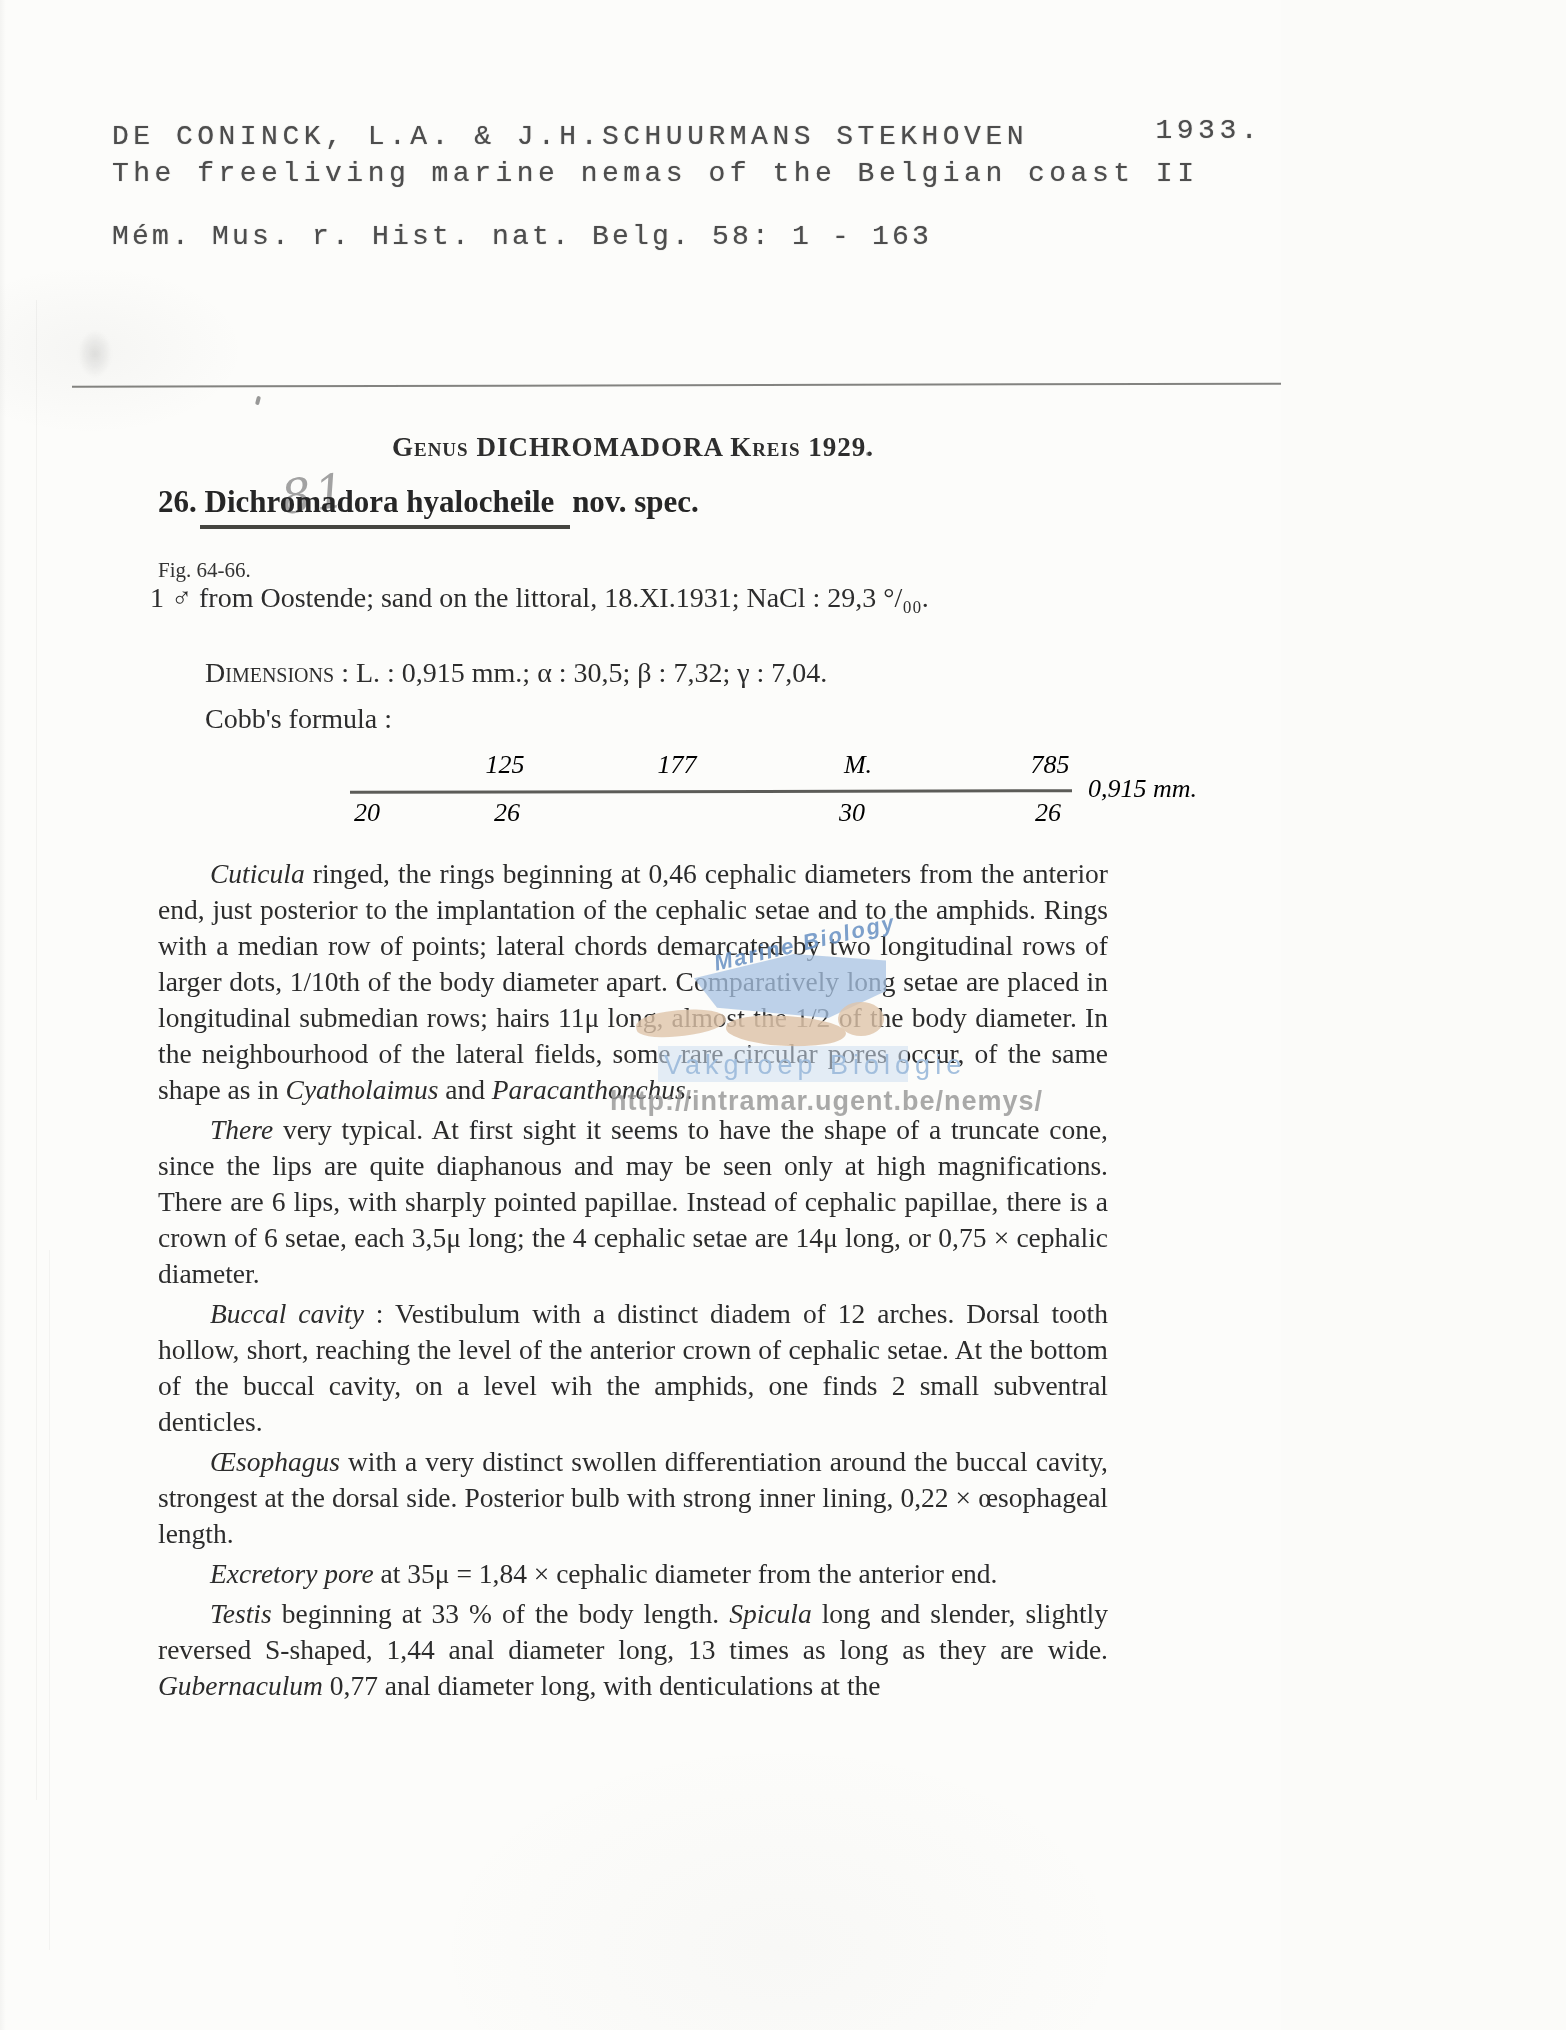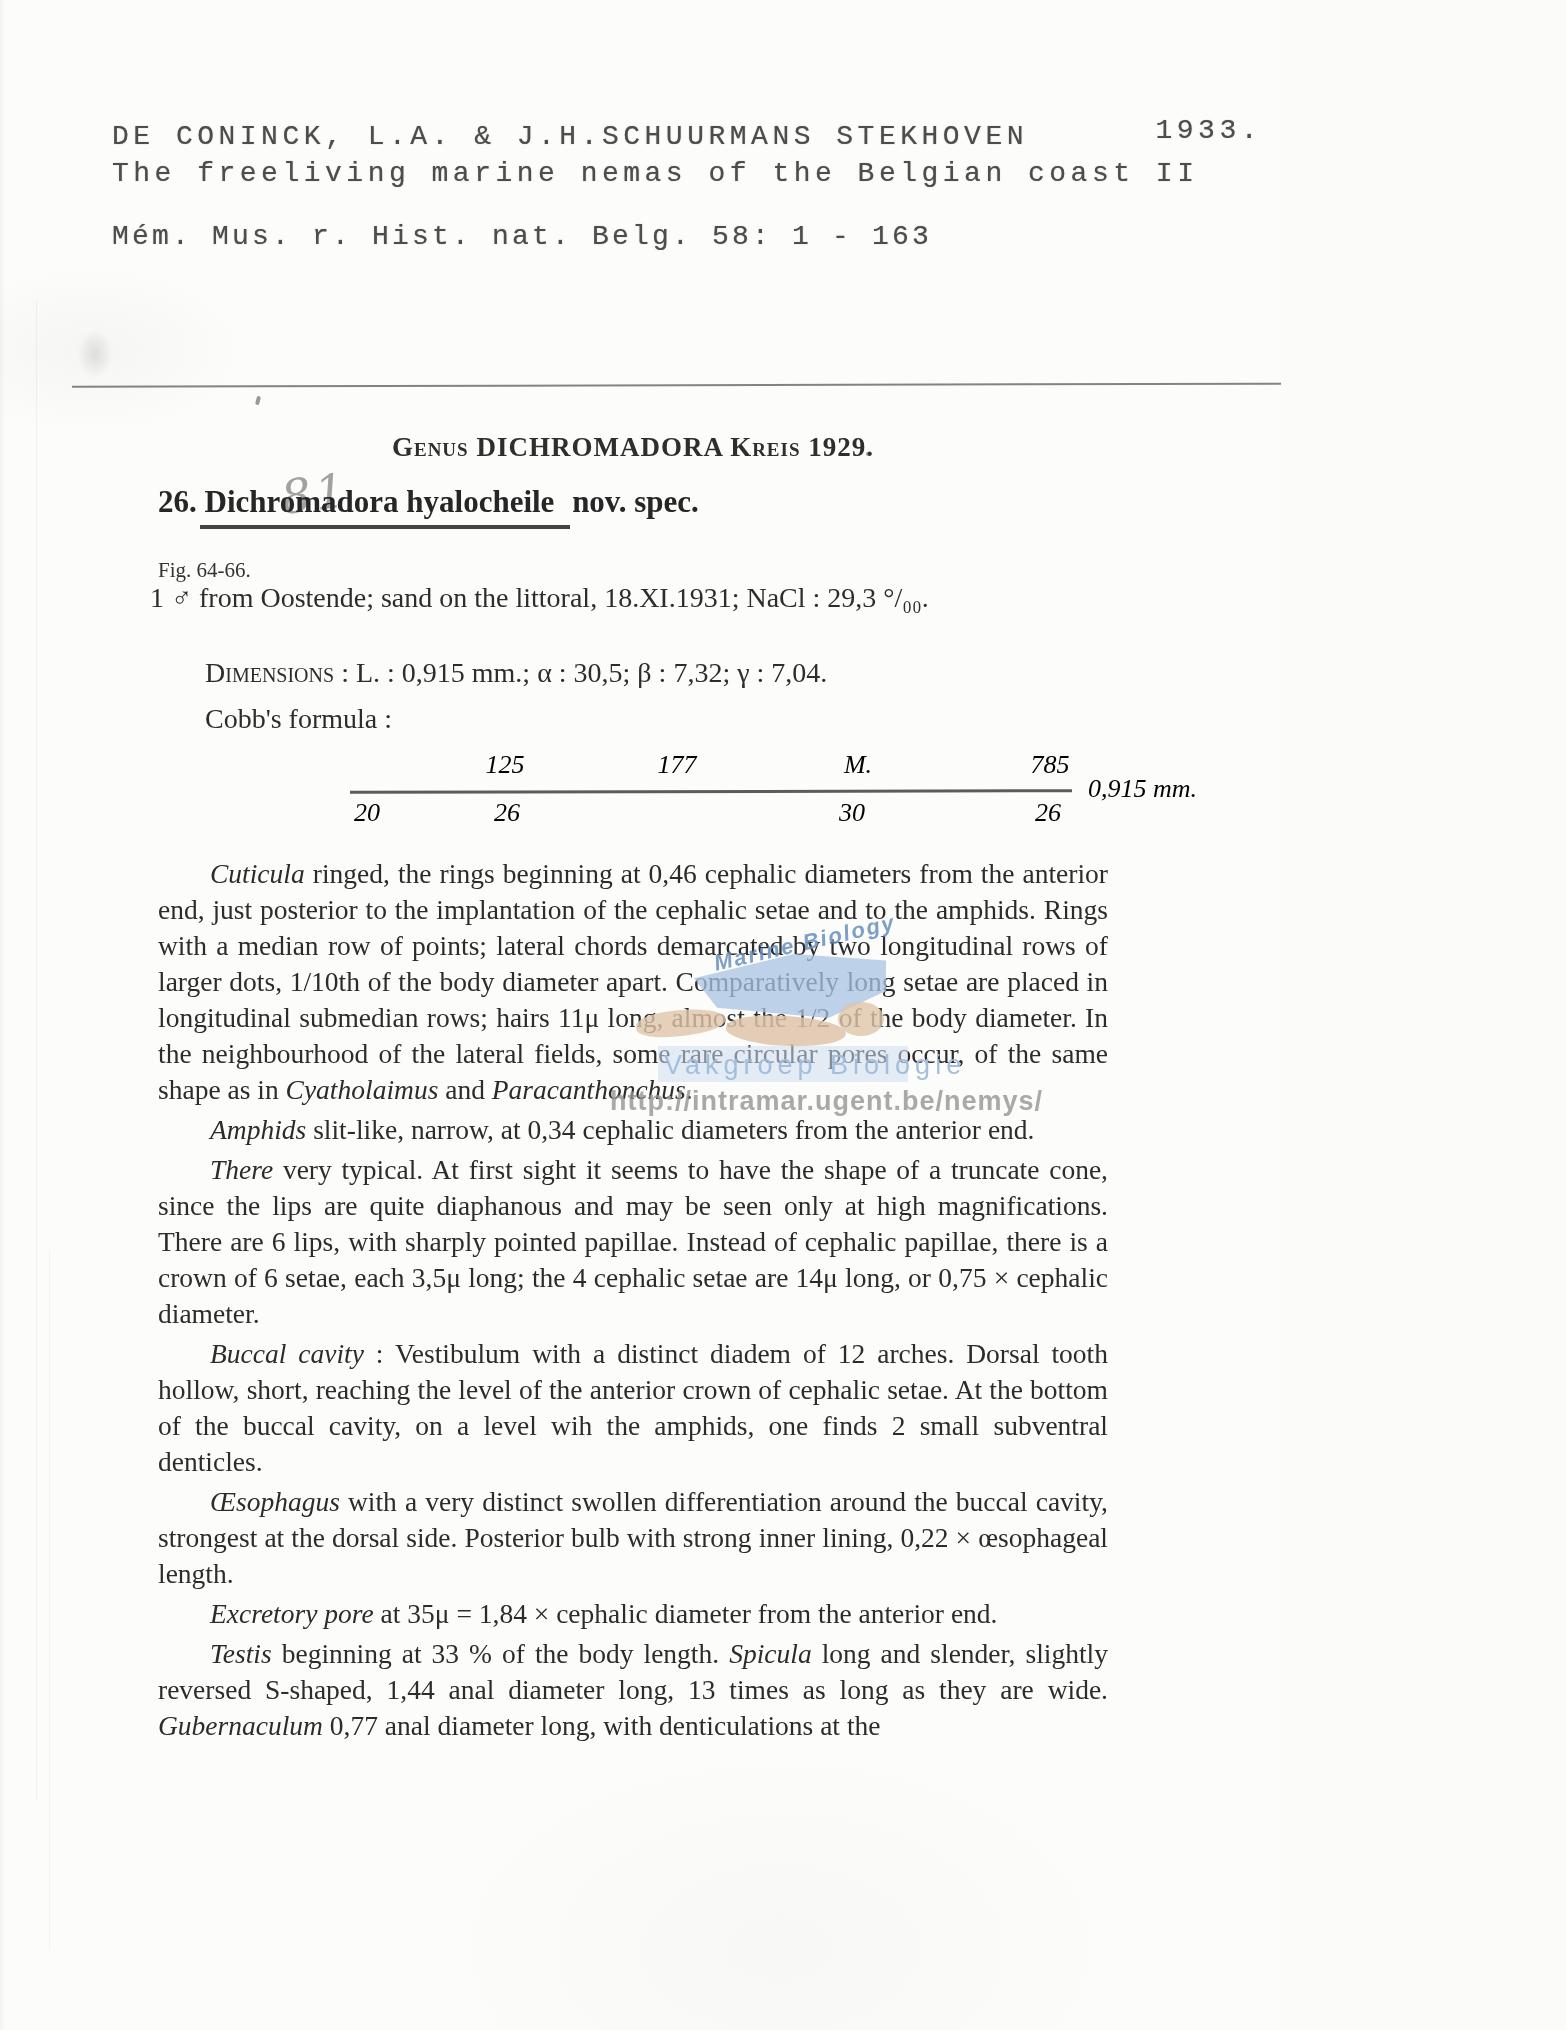--- a/index.html
+++ b/index.html
@@ -140,21 +140,20 @@
     <div class="frac-line"></div>
     <span class="c-b0">20</span>
     <span class="c-b1">26</span>
     <span class="c-b2">30</span>
     <span class="c-b3">26</span>
     <span class="c-total">0,915 mm.</span>
   </div>
 
   <div class="body-text">
       <p><em>Cuticula</em><span> ringed, the rings beginning at 0,46 cephalic diameters from the anterior end, just posterior to the implantation of the cephalic setae and to the amphids. Rings with a median row of points; lateral chords demarcated by two longitudinal rows of larger dots, 1/10th of the body diameter apart. Comparatively long setae are placed in longitudinal submedian rows; hairs 11μ long, almost the 1/2 of the body diameter. In the neighbourhood of the lateral fields, some rare circular pores occur, of the same shape as in </span><em>Cyatholaimus</em><span> and </span><em>Paracanthonchus</em><span>.</span></p>
-      <p><em>Amphids</em><span> slit-like, narrow, at 0,34 cephalic diameters from the anterior end.</span></p>
       <p><em>There</em><span> very typical. At first sight it seems to have the shape of a truncate cone, since the lips are quite diaphanous and may be seen only at high magnifications. There are 6 lips, with sharply pointed papillae. Instead of cephalic papillae, there is a crown of 6 setae, each 3,5μ long; the 4 cephalic setae are 14μ long, or 0,75 × cephalic diameter.</span></p>
       <p><em>Buccal cavity</em><span> : Vestibulum with a distinct diadem of 12 arches. Dorsal tooth hollow, short, reaching the level of the anterior crown of cephalic setae. At the bottom of the buccal cavity, on a level wih the amphids, one finds 2 small subventral denticles.</span></p>
       <p><em>Œsophagus</em><span> with a very distinct swollen differentiation around the buccal cavity, strongest at the dorsal side. Posterior bulb with strong inner lining, 0,22 × œsophageal length.</span></p>
       <p><em>Excretory pore</em><span> at 35μ = 1,84 × cephalic diameter from the anterior end.</span></p>
       <p><em>Testis</em><span> beginning at 33 % of the body length. </span><em>Spicula</em><span> long and slender, slightly reversed S-shaped, 1,44 anal diameter long, 13 times as long as they are wide. </span><em>Gubernaculum</em><span> 0,77 anal diameter long, with denticulations at the</span></p>
     </div>
 
   <div class="wm wm-hull"></div>
   <div class="wm wm-blob1"></div>
   <div class="wm wm-blob2"></div>

